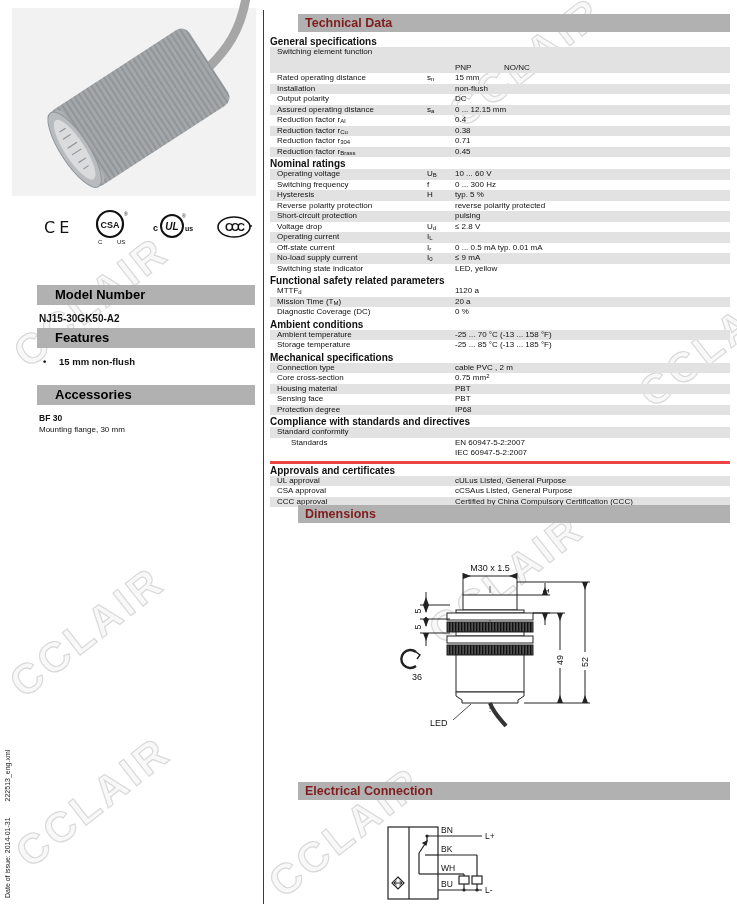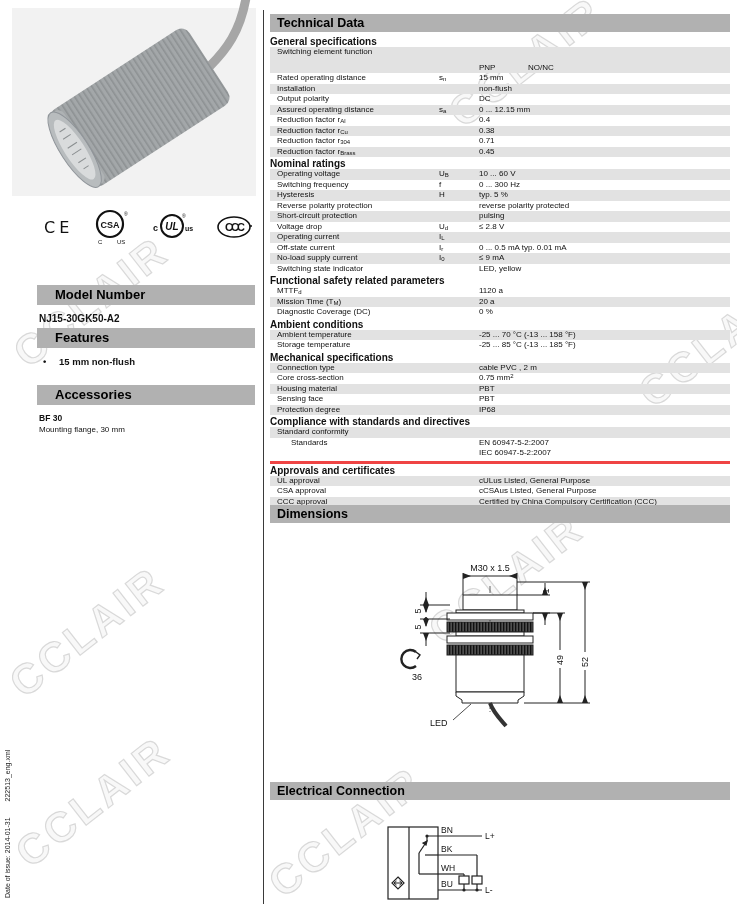--- a/index.html
+++ b/index.html
@@ -26,25 +26,25 @@
   .model-value{margin:8px 0 0 2px;font-size:10px;font-weight:bold;}
   .feat-item{margin:8px 0 0 4px;font-size:9.5px;font-weight:bold;display:flex;}
   .feat-item .bullet{width:16px;text-align:left;padding-left:2px;}
   .acc-name{margin:8px 0 0 2px;font-size:8.5px;font-weight:bold;}
   .acc-desc{margin:2px 0 0 2px;font-size:8px;}
   
   .vdivider{position:absolute;left:263px;top:10px;width:1px;height:894px;background:#3a3a3a;}
   
   .rsec{position:absolute;left:270px;width:460px;}
   .rbar{height:18px;background:#b1b1b1;font-weight:bold;font-size:12.5px;
-        line-height:18px;padding-left:7px;box-sizing:border-box;color:#000000;}
+        line-height:18px;padding-left:7px;box-sizing:border-box;color:#7f1d1d;margin-left:28px;}
   #tech-rows{margin-top:3px;}
   .tsect{font-weight:bold;font-size:10px;line-height:11px;padding-top:1px;}
   .tsect.divider{border-top:3px solid #ef4444;margin-top:2px;}
-  .trow{display:flex;min-height:10.5px;line-height:10.4px;font-size:8px;gap:12px;}
+  .trow{display:flex;min-height:10.5px;line-height:10.4px;font-size:8px;}
   .trow.shaded{background:#e2e2e2;}
   .tlabel{width:157px;padding-left:7px;box-sizing:border-box;flex:none;}
   .tlabel.ind2{padding-left:21px;}
   .tsym{width:28px;flex:none;}
   .tval{flex:1;}
   .tval .v1{display:inline-block;min-width:49px;margin-top:16px;}
   sub{font-size:6px;line-height:0;vertical-align:-1px;}
   sup{font-size:6px;line-height:0;vertical-align:2px;}
   .dims-svg{margin:17px 0 0 80px;display:block;}
   .elec-svg{margin:22px 0 0 115px;display:block;overflow:visible;}

